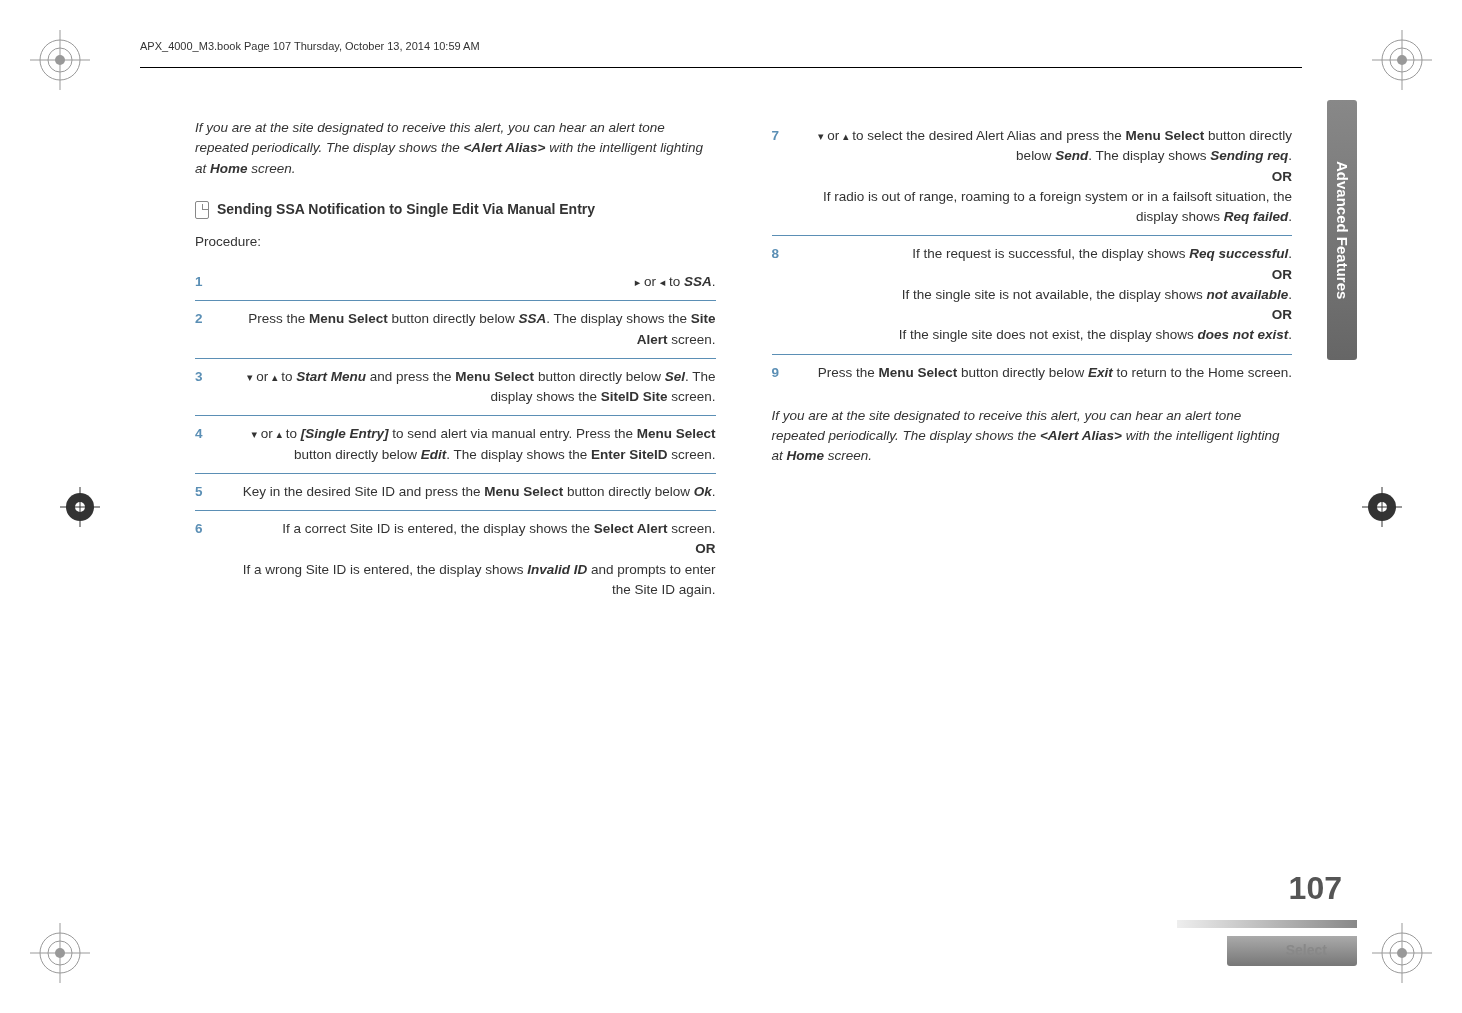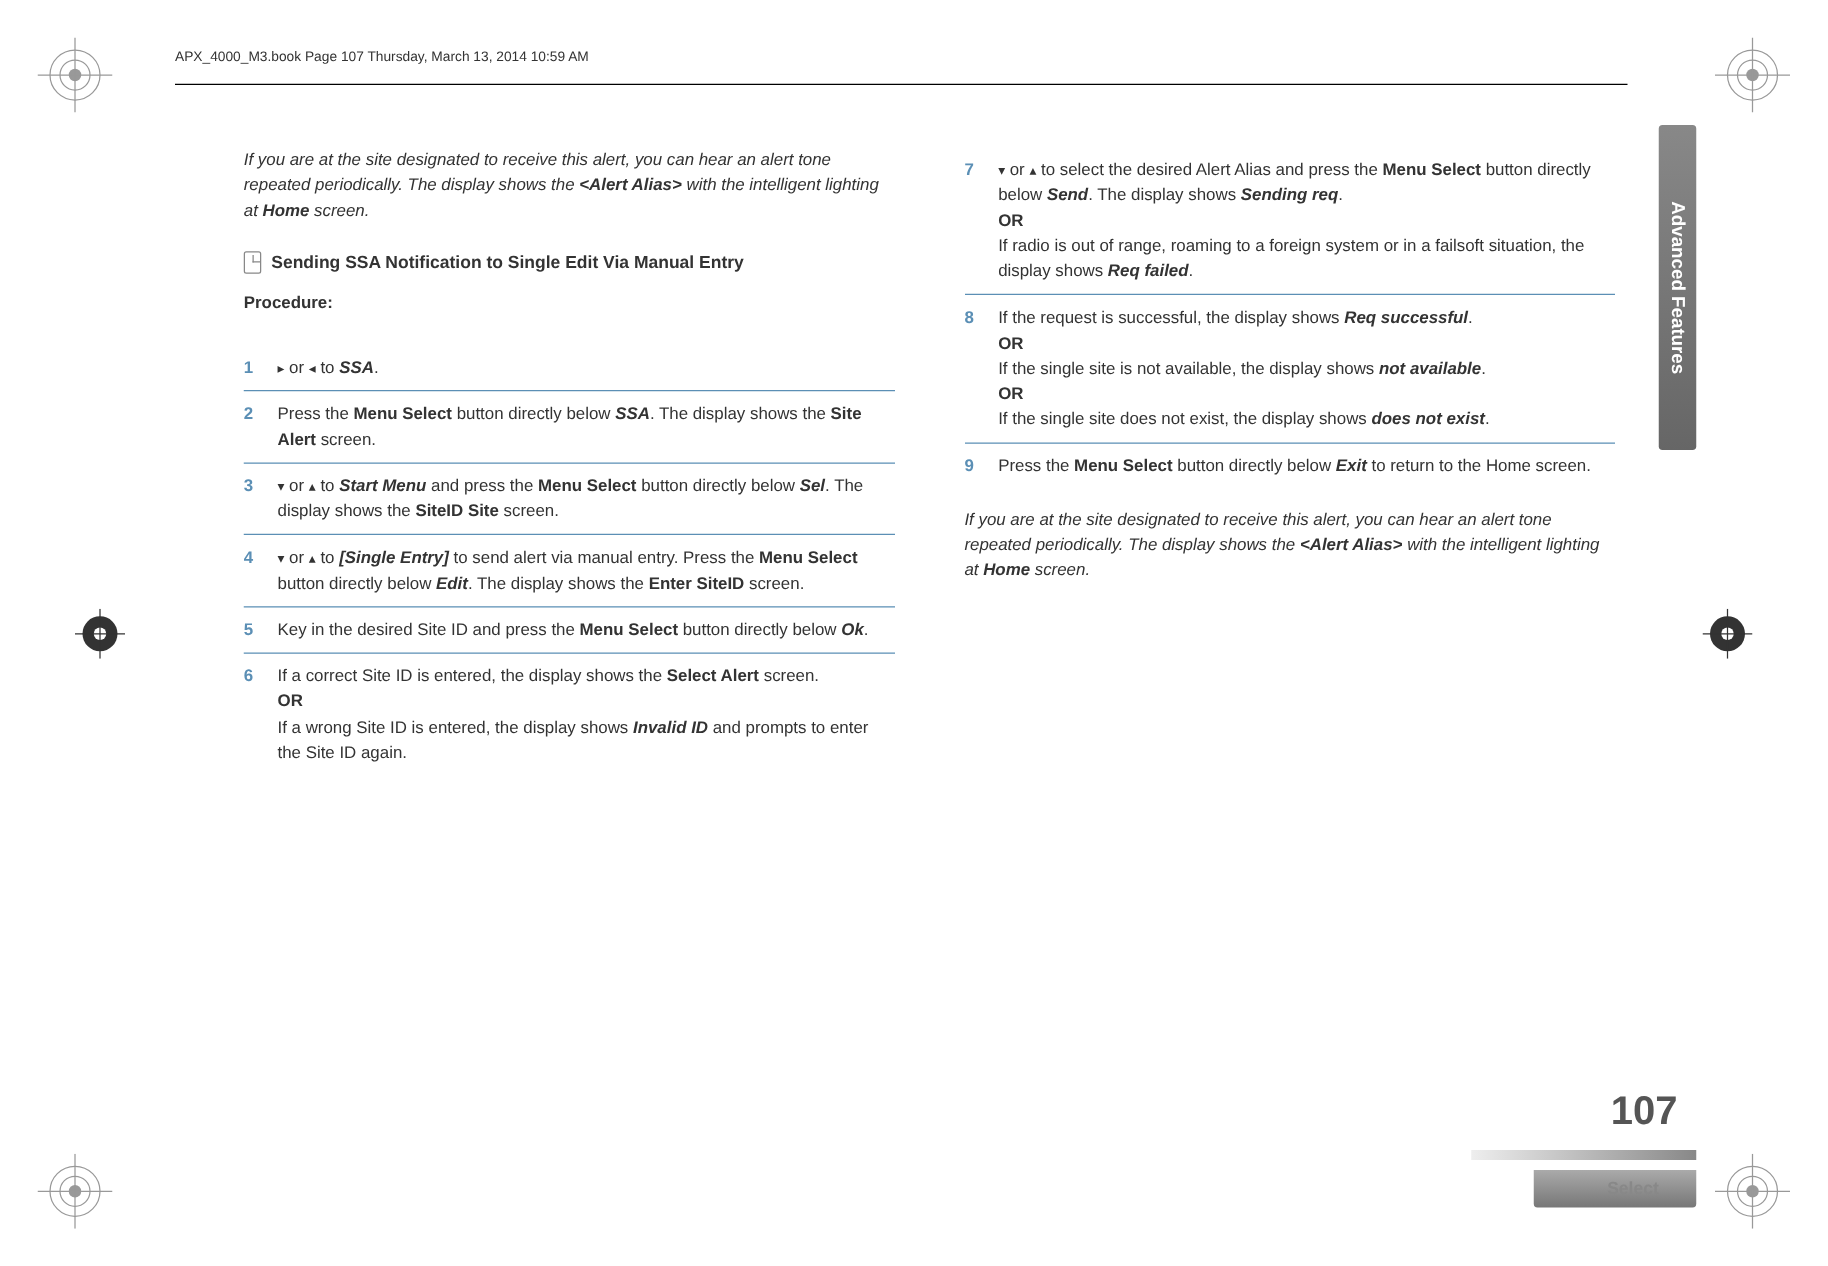--- a/index.html
+++ b/index.html
@@ -102,41 +102,42 @@
       background: #fff;
       border-left: 1px solid #888;
       border-bottom: 1px solid #888;
     }
     .subsection-title {
       font-weight: bold;
       font-size: 14px;
     }
     
     .procedure-label {
-      font-weight: bold;
-      margin-bottom: 24px;
+      font-weight: normal;
+      margin-bottom: 12px;
     }
     
     .step {
       display: flex;
       gap: 12px;
       padding: 8px 0;
       border-bottom: 1px solid #5b8fb5;
     }
     .step:last-child {
       border-bottom: none;
     }
     .step-num {
       color: #5b8fb5;
       font-weight: bold;
       flex-shrink: 0;
       width: 15px;
     }
     .step-text {
       flex: 1;
+      text-align: right;
     }
     .bold { font-weight: bold; }
     .bold-italic { font-weight: bold; font-style: italic; }
     
     .arrow-r::before { content: '▸'; font-size: 11px; }
     .arrow-l::before { content: '◂'; font-size: 11px; }
     .arrow-d::before { content: '▾'; font-size: 11px; }
     .arrow-u::before { content: '▴'; font-size: 11px; }
     
     
@@ -245,21 +246,21 @@
   </div>
   <div class="side-mark side-right">
     <svg width="40" height="40" viewBox="0 0 40 40">
         <circle cx="20" cy="20" r="14" fill="#333"></circle>
         <circle cx="20" cy="20" r="5" fill="#fff"></circle>
         <line x1="0" y1="20" x2="40" y2="20" stroke="#333"></line>
         <line x1="20" y1="0" x2="20" y2="40" stroke="#333"></line>
       </svg>
   </div>
 
-  <div class="header-text">APX_4000_M3.book  Page 107  Thursday, March 13, 2014  10:59 AM</div>
+  <div class="header-text">APX_4000_M3.book  Page 107  Thursday, October 13, 2014  10:59 AM</div>
   <div class="header-line"></div>
 
   <div class="side-tab">Advanced Features</div>
 
   <div class="content">
 
     <div class="column">
       <p class="italic-para">
         <span>If you are at the site designated to receive this alert, you can hear an alert tone repeated periodically. The display shows the </span><span class="bold-italic">&lt;Alert Alias&gt;</span><span> with the intelligent lighting at </span><span class="bold">Home</span><span> screen.</span>
       </p>

